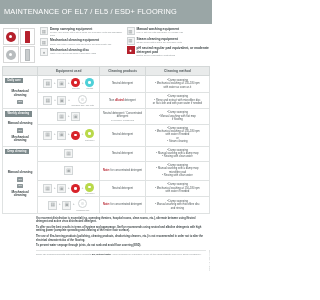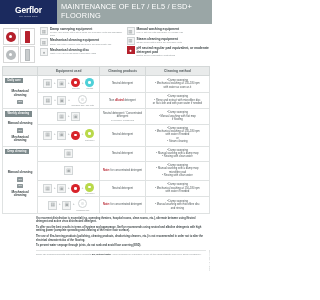--- a/index.html
+++ b/index.html
@@ -172,24 +172,20 @@
   .side-code {
     position: absolute; right: 1px; top: 250px;
     font-size: 2.1px; color: #b5babb;
     writing-mode: vertical-rl;
   }
 </style>
 </head>
 <body>
 
 <div class="header">
-  <div class="logo-box">
-    <div class="logo-word">Gerflor</div>
-    <div class="logo-tag">The flooring group</div>
-  </div>
   <div class="title-box">
     <div class="title-text">MAINTENANCE OF EL7 / EL5 / ESD+ FLOORING</div>
   </div>
 </div>
 
 <div class="legend-band">
   <div class="pad-grid">
     <div class="pad-cell">
       <div class="pad-disc red"></div>
     </div>

